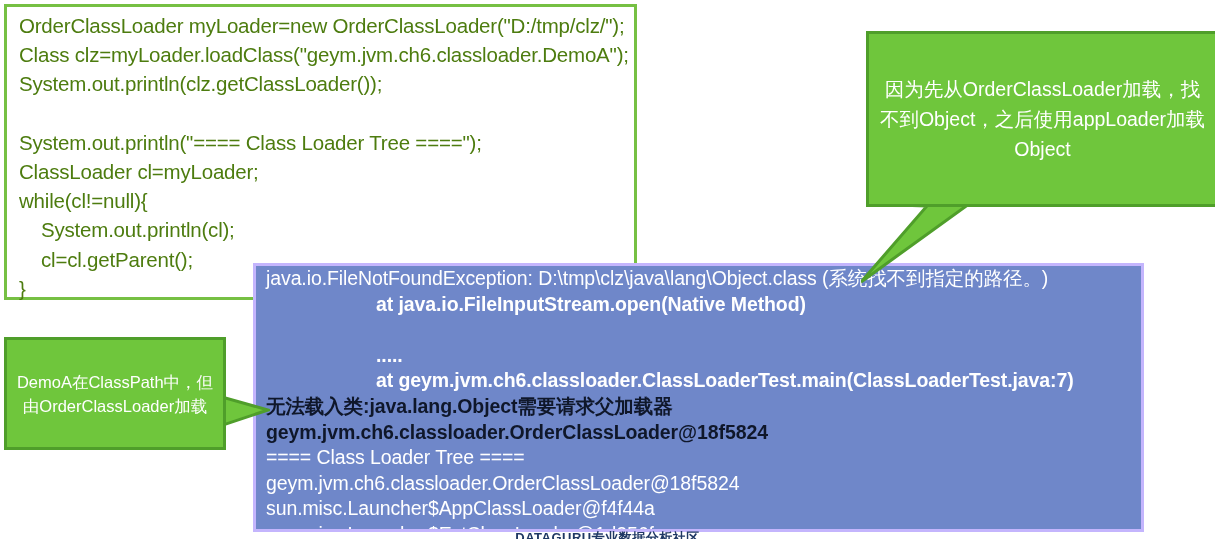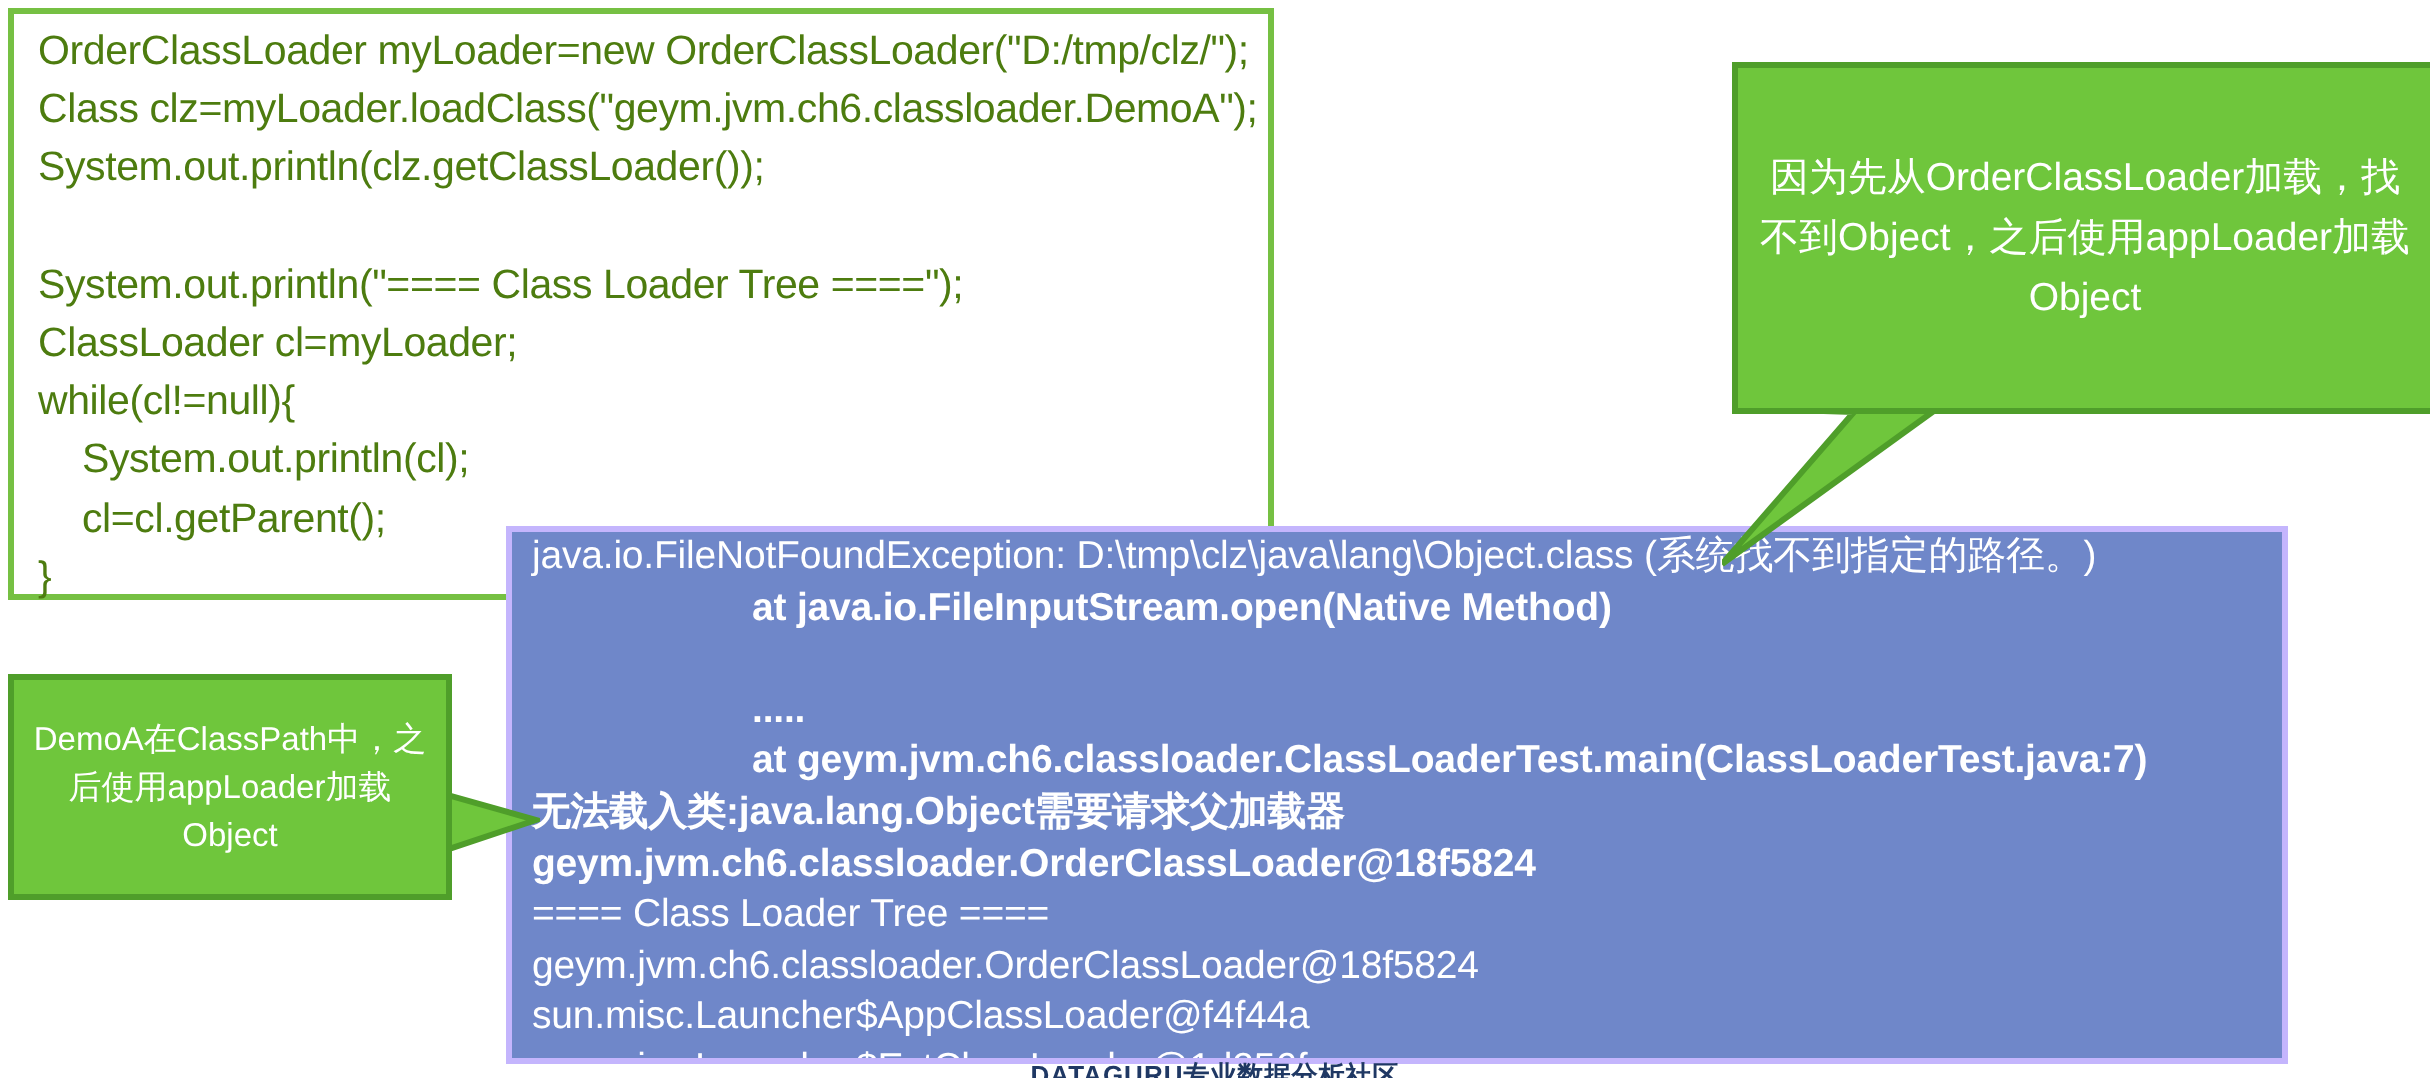--- a/index.html
+++ b/index.html
@@ -35,21 +35,21 @@
     border:3px solid #c4b5fd;
     box-sizing:border-box;
     overflow:hidden;
   }
   #console-lines{
     position:absolute;left:10px;top:0px;right:4px;
     font-size:19.5px;line-height:25.6px;color:#ffffff;
     white-space:pre;letter-spacing:-0.1px;
   }
   .c-line{height:25.6px;}
-  .c-err{ color:#ffffff; font-weight:bold; }
+  .c-err{ color:#0f172a; font-weight:bold; }
   .c-indent{ padding-left:110px;font-weight:bold; }
 
   
   #callout-top{
     position:absolute;left:866px;top:31px;width:353px;height:176px;
     background:#6FC63C;border:3px solid #4F9E2A;box-sizing:border-box;
     display:flex;align-items:center;justify-content:center;
   }
   #callout-top-text{
     color:#ffffff;font-size:19.5px;line-height:30px;text-align:center;
@@ -94,16 +94,16 @@
   <polygon points="6,0 108,0 0,78 66,2" fill="#6FC63C" stroke="#4F9E2A" stroke-width="3"></polygon>
 </svg>
 <div id="callout-top">
   <div id="callout-top-text">因为先从OrderClassLoader加载，找不到Object，之后使用appLoader加载Object</div>
 </div>
 
 <svg id="callout-left-tail" viewBox="0 0 80 62">
   <polygon points="0,8 0,56 78,30" fill="#6FC63C" stroke="#4F9E2A" stroke-width="3"></polygon>
 </svg>
 <div id="callout-left">
-  <div id="callout-left-text">DemoA在ClassPath中，之后使用appLoader加载Object</div>
+  <div id="callout-left-text">DemoA在ClassPath中，但由OrderClassLoader加载</div>
 </div>
 
 <div id="footer-note">DATAGURU专业数据分析社区</div>
 
 </body></html>

